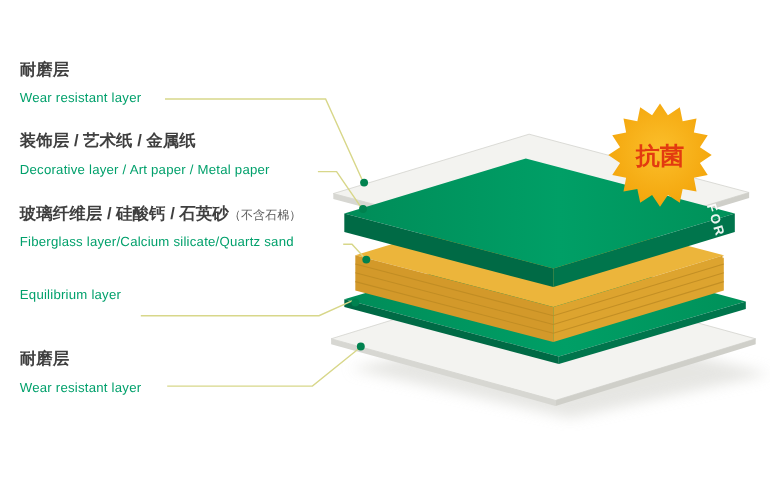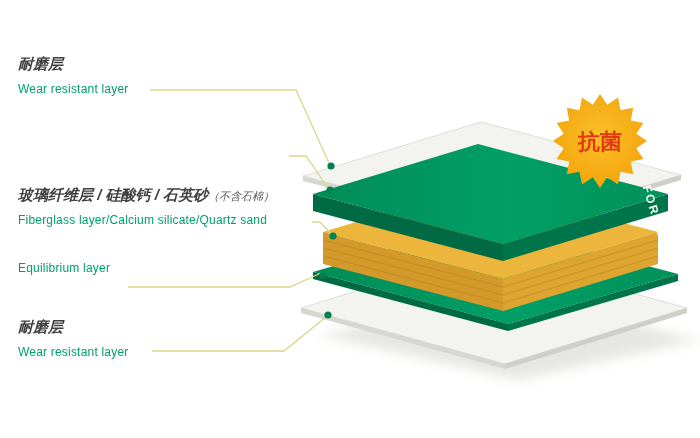--- a/index.html
+++ b/index.html
@@ -7,21 +7,21 @@
     position:relative;
     width:700px;height:438px;
     background:#ffffff;
     overflow:hidden;
     font-family:"Liberation Sans","DejaVu Sans",sans-serif;
   }
   .diagram-svg{position:absolute;left:0;top:0;width:700px;height:438px;}
   .label-group{position:absolute;left:18px;}
   .label-zh{
     font-size:15px;font-weight:bold;color:#3f3f3f;
-    white-space:nowrap;line-height:1.2;font-style:italic;
+    white-space:nowrap;line-height:1.2;
   }
   .label-zh .note{font-size:11px;font-weight:normal;color:#5a5a5a;}
   .label-en{
     font-size:12px;color:#00a06b;margin-top:9px;
     white-space:nowrap;letter-spacing:.2px;line-height:1.2;
   }
 </style>
 </head>
 <body>
 
@@ -105,20 +105,22 @@
       <text x="600" y="149" text-anchor="middle" font-size="22" font-weight="bold" fill="#e23a10">抗菌</text>
     </g>
   </svg>
 
   <div class="label-group" style="top:55px">
     <div class="label-zh">耐磨层</div>
     <div class="label-en">Wear resistant layer</div>
   </div>
 
   <div class="label-group" style="top:120px">
+    <div class="label-zh">装饰层 / 艺术纸 / 金属纸</div>
+    <div class="label-en">Decorative layer / Art paper / Metal paper</div>
   </div>
 
   <div class="label-group" style="top:186px">
     <div class="label-zh">
       <span>玻璃纤维层 / 硅酸钙 / 石英砂</span><span class="note">（不含石棉）</span>
     </div>
     <div class="label-en">Fiberglass layer/Calcium silicate/Quartz sand</div>
   </div>
 
   <div class="label-group" style="top:252px">

